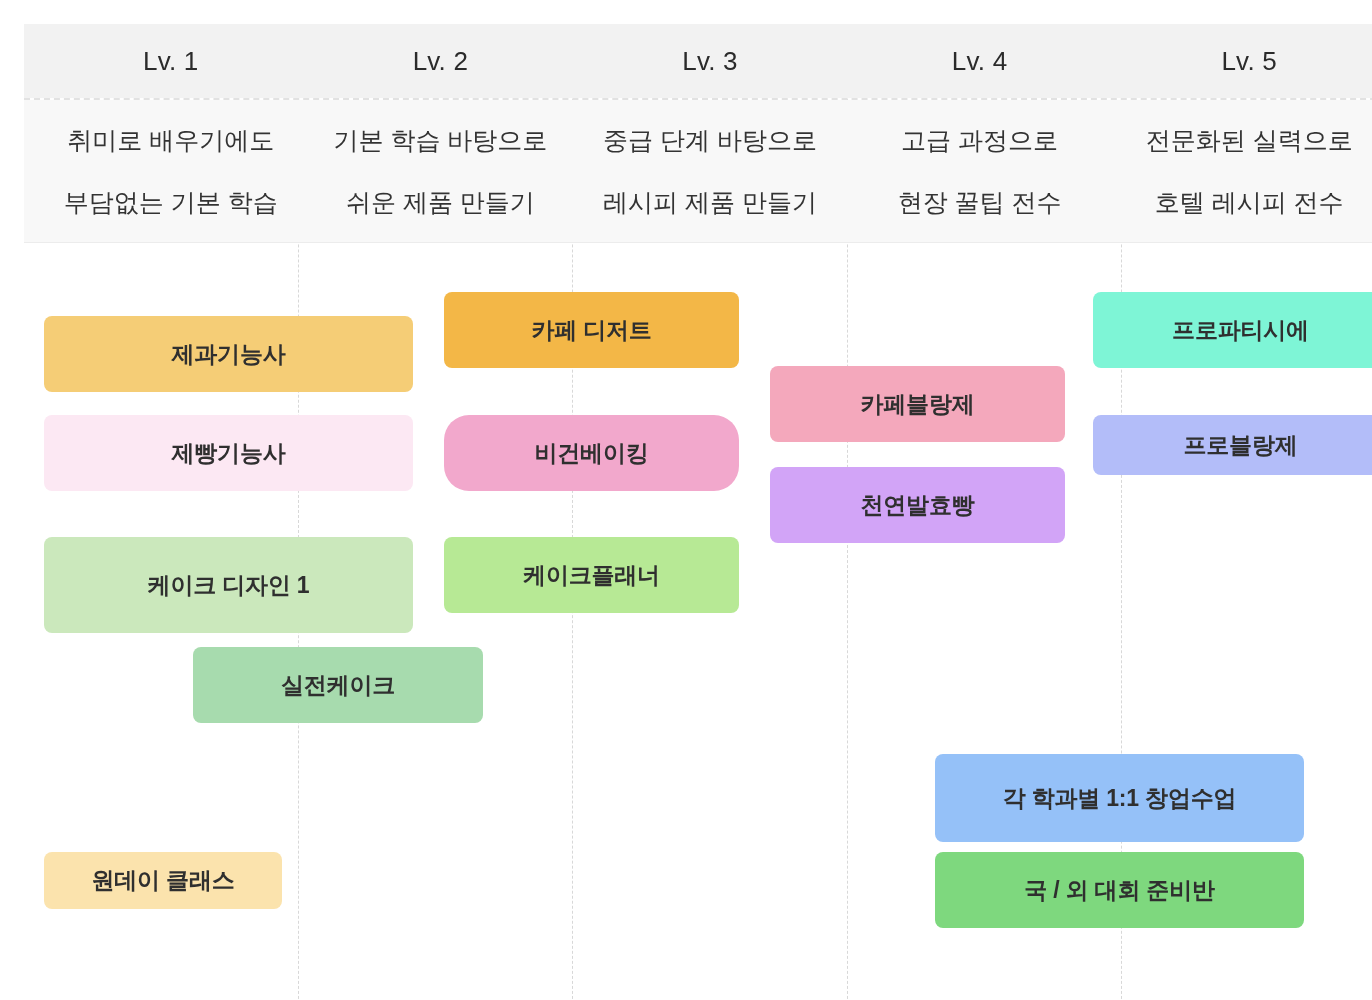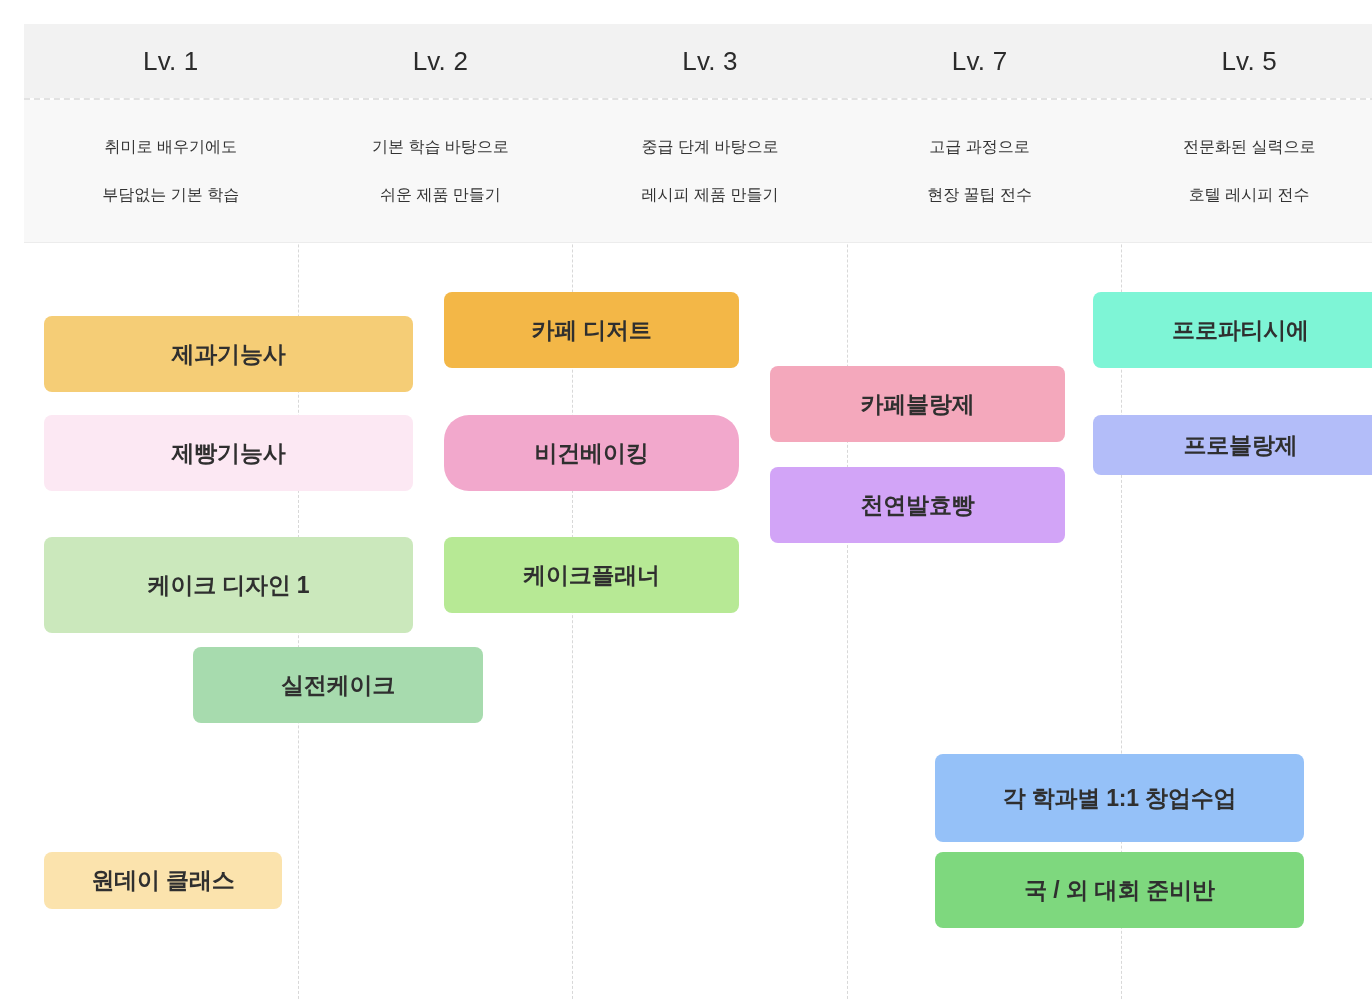--- a/index.html
+++ b/index.html
@@ -76,21 +76,21 @@
     display: flex;
     z-index: 2;
   }
   .desc-cell {
     flex: 1 1 0;
     display: flex;
     flex-direction: column;
     align-items: center;
     justify-content: center;
     text-align: center;
-    font-size: 16px;
+    font-size: 25px;
     font-weight: 400;
     line-height: 1.52;
     color: #333333;
     padding: 0 8px;
   }
   .desc-line { display: block; white-space: nowrap; }
 
   .desc-divider {
     position: absolute;
     left: 0; top: 218px;
@@ -143,21 +143,21 @@
       <div class="col-guide" style="left: 274px;"></div>
       <div class="col-guide" style="left: 548px;"></div>
       <div class="col-guide" style="left: 823px;"></div>
       <div class="col-guide" style="left: 1097px;"></div>
     </div>
 
   <div class="level-header-row">
       <div class="level-header-cell">Lv. 1</div>
       <div class="level-header-cell">Lv. 2</div>
       <div class="level-header-cell">Lv. 3</div>
-      <div class="level-header-cell">Lv. 7</div>
+      <div class="level-header-cell">Lv. 4</div>
       <div class="level-header-cell">Lv. 5</div>
     </div>
   <div class="header-divider"></div>
 
   <div class="desc-row">
       <div class="desc-cell">
         <span class="desc-line">취미로 배우기에도</span>
         <span class="desc-line">부담없는 기본 학습</span>
       </div>
       <div class="desc-cell">

